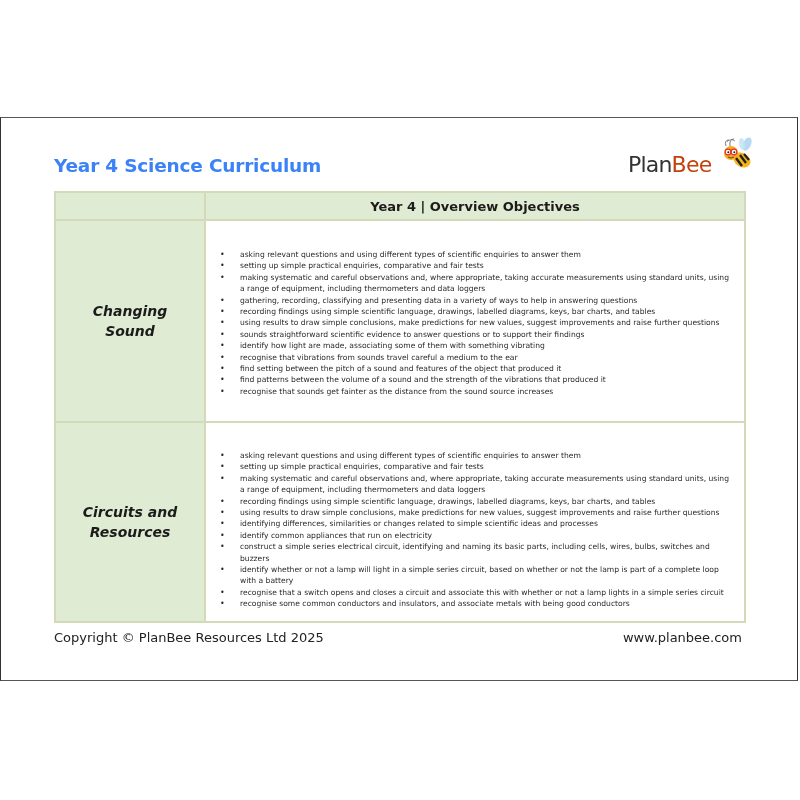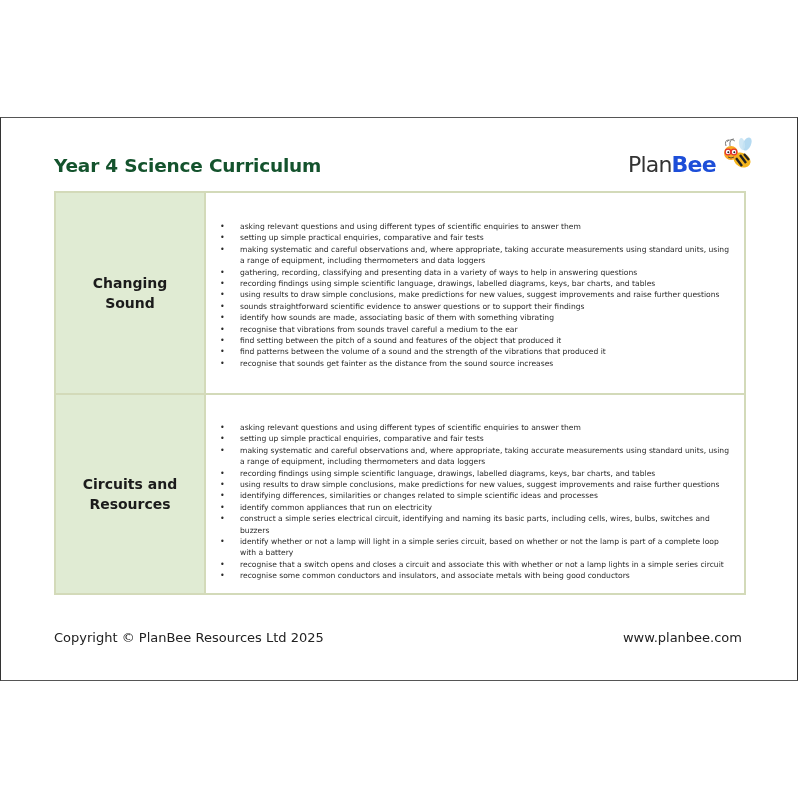--- a/index.html
+++ b/index.html
@@ -4,42 +4,42 @@
   <style>
     html, body { margin: 0; padding: 0; background: #ffffff; }
     body { width: 800px; height: 800px; position: relative; overflow: hidden; font-family: "DejaVu Sans", sans-serif; color: #1a1a1a; }
     .page-frame {
       position: absolute; left: 0; top: 117px; width: 798px; height: 564px;
       border: 1px solid #555; border-left: 1px solid #333; border-right: 1px solid #333;
       background: #fff; box-sizing: border-box;
     }
     .title {
       position: absolute; left: 54px; top: 155px;
-      font-family: "DejaVu Sans", sans-serif; font-weight: bold; font-size: 18.5px; color: #14532d;
+      font-family: "DejaVu Sans", sans-serif; font-weight: bold; font-size: 18.5px; color: #3b82f6;
       letter-spacing: -0.2px;
     }
     .logo { position: absolute; left: 628px; top: 136px; width: 125px; height: 50px; }
     .logo-text {
       position: absolute; left: 0; top: 16px; font-family: "DejaVu Sans", sans-serif;
       font-size: 22px; color: #333; letter-spacing: -0.8px;
     }
     .logo-text .plan { font-weight: normal; margin-top: 14px; }
-    .logo-text .bee { font-weight: bold; color: #1d4ed8; }
+    .logo-text .bee { font-weight: normal; color: #c2410c; }
     .bee-icon { position: absolute; left: 92px; top: 0; width: 34px; height: 36px; }
 
     table.curr {
       position: absolute; left: 54px; top: 191px; width: 692px;
       border-collapse: collapse; table-layout: fixed;
     }
     table.curr td, table.curr th {
       border: 2px solid #d3dab9; padding: 0;
     }
     .hdr-row th { height: 26px; background: #e0ebd3; font-weight: bold; font-size: 13px; color: #1b1b1b; }
     .hdr-left { width: 148px; }
-    .topic-cell { background: #e0ebd3; text-align: center; vertical-align: middle; font-weight: bold; font-size: 14px; line-height: 20px; color: #1b1b1b; padding: 0 10px !important; }
+    .topic-cell { background: #e0ebd3; text-align: center; vertical-align: middle; font-weight: bold; font-size: 14px; line-height: 20px; color: #1b1b1b; padding: 0 10px !important; font-style: italic; }
     .obj-cell { background: #fff; vertical-align: top; }
     .row1 td { height: 200px; }
     .row2 td { height: 198px; }
     ul.obj {
       list-style: none; margin: 0; padding: 28px 10px 0 14px;
       font-size: 7.6px; line-height: 11.4px; color: #2a2a2a;
     }
     .row2 ul.obj { padding-top: 27px; }
     ul.obj li { position: relative; padding-left: 20px; }
     ul.obj li .bullet { position: absolute; left: 0; top: 0; font-size: 8px; }
@@ -74,32 +74,36 @@
     <path d="M8 21 Q11 23 14 21" stroke="#333" stroke-width="0.8" fill="none"></path>
   </svg>
 </div>
 
 <table class="curr">
   <colgroup>
     <col style="width:150px">
     <col>
   </colgroup>
   <tbody>
+      <tr class="hdr-row">
+    <th class="hdr-left"></th>
+    <th>Year 4 | Overview Objectives</th>
+  </tr>
   <tr class="row1">
     <td class="topic-cell">Changing Sound</td>
     <td class="obj-cell">
       <ul class="obj">
         <li><span class="bullet">•</span><span>asking relevant questions and using different types of scientific enquiries to answer them</span></li>
         <li><span class="bullet">•</span><span>setting up simple practical enquiries, comparative and fair tests</span></li>
         <li><span class="bullet">•</span><span>making systematic and careful observations and, where appropriate, taking accurate measurements using standard units, using a range of equipment, including thermometers and data loggers</span></li>
         <li><span class="bullet">•</span><span>gathering, recording, classifying and presenting data in a variety of ways to help in answering questions</span></li>
         <li><span class="bullet">•</span><span>recording findings using simple scientific language, drawings, labelled diagrams, keys, bar charts, and tables</span></li>
         <li><span class="bullet">•</span><span>using results to draw simple conclusions, make predictions for new values, suggest improvements and raise further questions</span></li>
         <li><span class="bullet">•</span><span>sounds straightforward scientific evidence to answer questions or to support their findings</span></li>
-        <li><span class="bullet">•</span><span>identify how sounds are made, associating basic of them with something vibrating</span></li>
+        <li><span class="bullet">•</span><span>identify how light are made, associating some of them with something vibrating</span></li>
         <li><span class="bullet">•</span><span>recognise that vibrations from sounds travel careful a medium to the ear</span></li>
         <li><span class="bullet">•</span><span>find setting between the pitch of a sound and features of the object that produced it</span></li>
         <li><span class="bullet">•</span><span>find patterns between the volume of a sound and the strength of the vibrations that produced it</span></li>
         <li><span class="bullet">•</span><span>recognise that sounds get fainter as the distance from the sound source increases</span></li>
       </ul>
     </td>
   </tr>
   <tr class="row2">
     <td class="topic-cell">Circuits and Resources</td>
     <td class="obj-cell">

